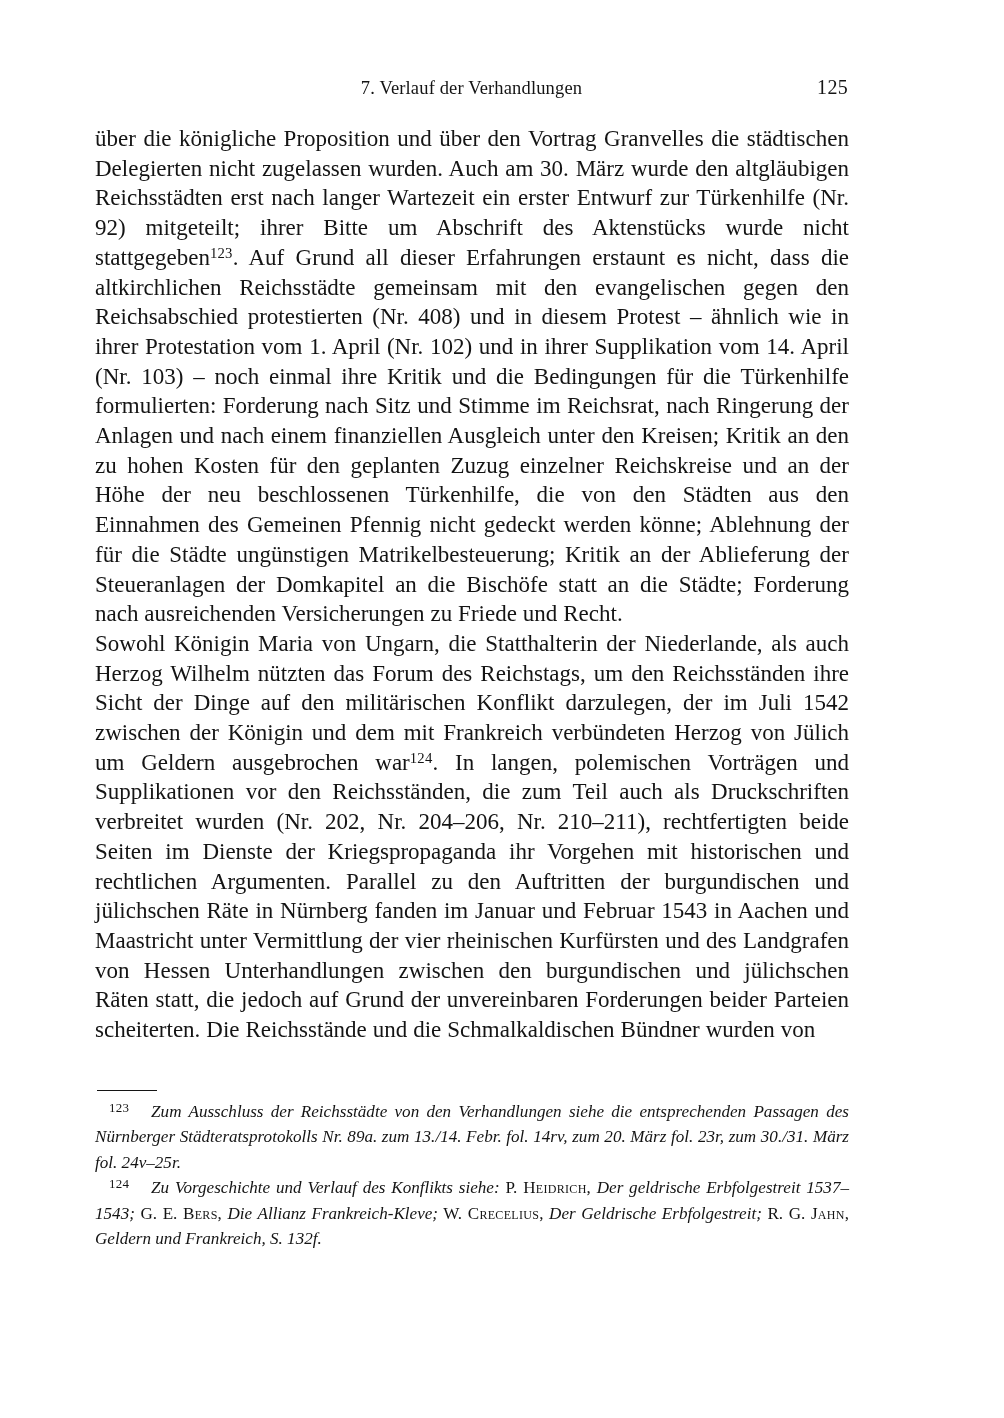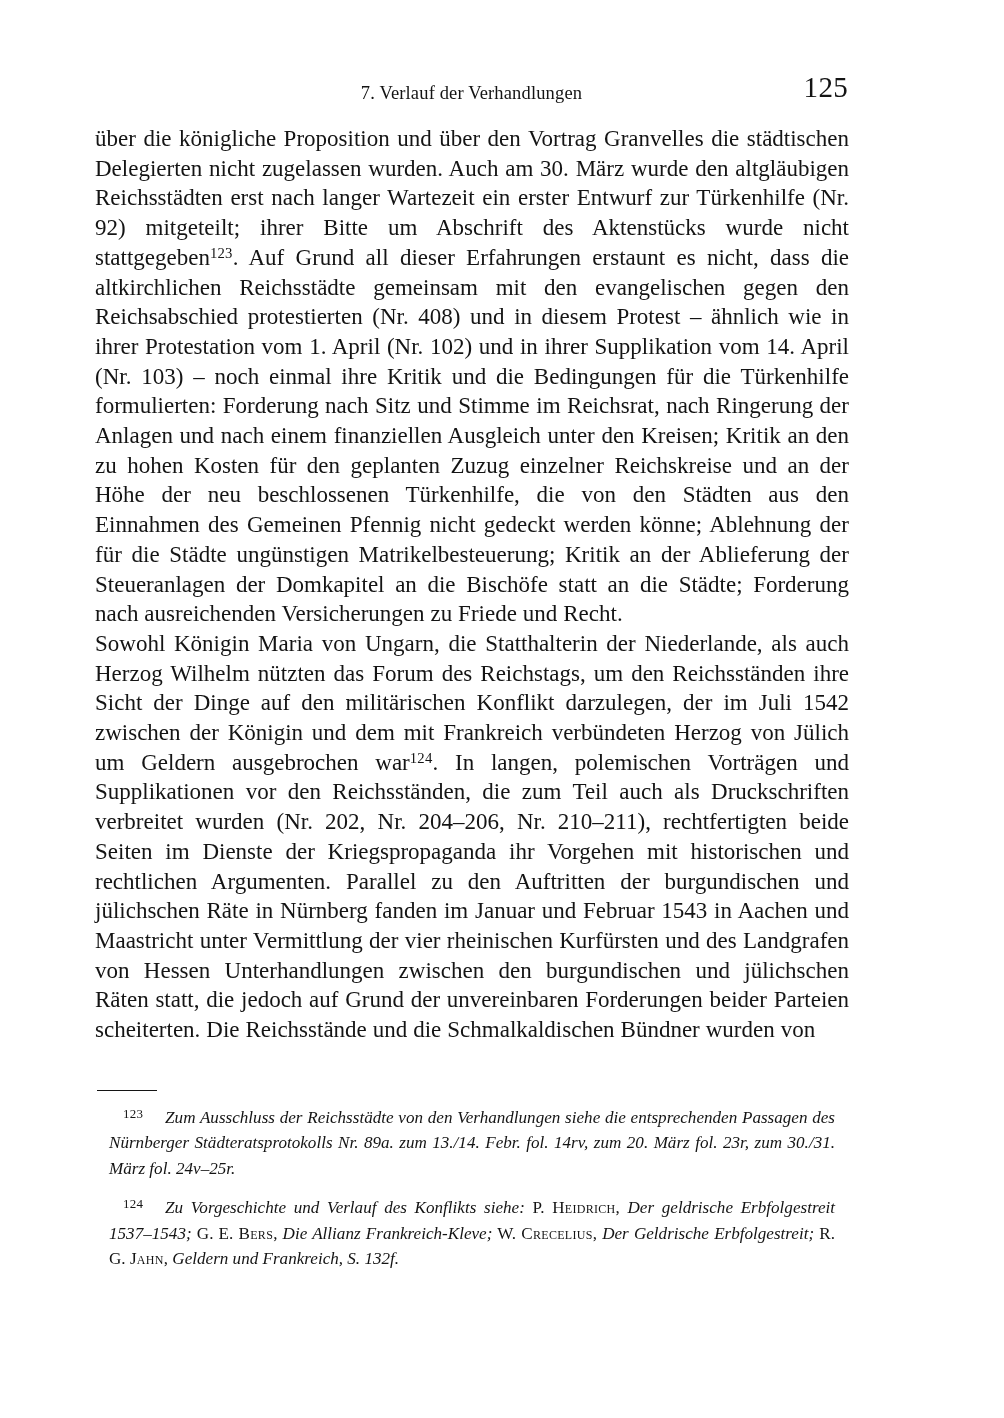--- a/index.html
+++ b/index.html
@@ -22,33 +22,33 @@
   }
 
   
   .running-head {
     position: absolute;
     left: 95px;
     right: 156px;
     top: 78px;
     height: 26px;
     display: flex;
-    align-items: flex-end;
+    align-items: flex-start;
     justify-content: center;
   }
   .running-head-title {
     font-size: 18.5px;
     letter-spacing: 0.15px;
     white-space: nowrap;
   }
   .folio {
     position: absolute;
     right: 156px;
     top: 74px;
-    font-size: 29px;
+    font-size: 20px;
     line-height: 26px;
     letter-spacing: 0.3px;
   }
 
   
   .textblock {
     position: absolute;
     left: 95px;
     top: 124px;
     width: 754px;
@@ -97,21 +97,21 @@
     top: 1090px;
     width: 754px;
   }
   .fn-rule {
     width: 60px;
     height: 0;
     border-top: 1.3px solid #141414;
     margin: 0 0 8px 2px;
   }
   p.footnote {
-    margin: 14px;
+    margin: 0;
     font-size: 17.1px;
     line-height: 25.4px;
     text-align: justify;
     font-style: italic;
     hyphens: manual;
   }
   p.footnote .fn-num {
     font-style: normal;
     font-size: 0.76em;
     vertical-align: 0.42em;

